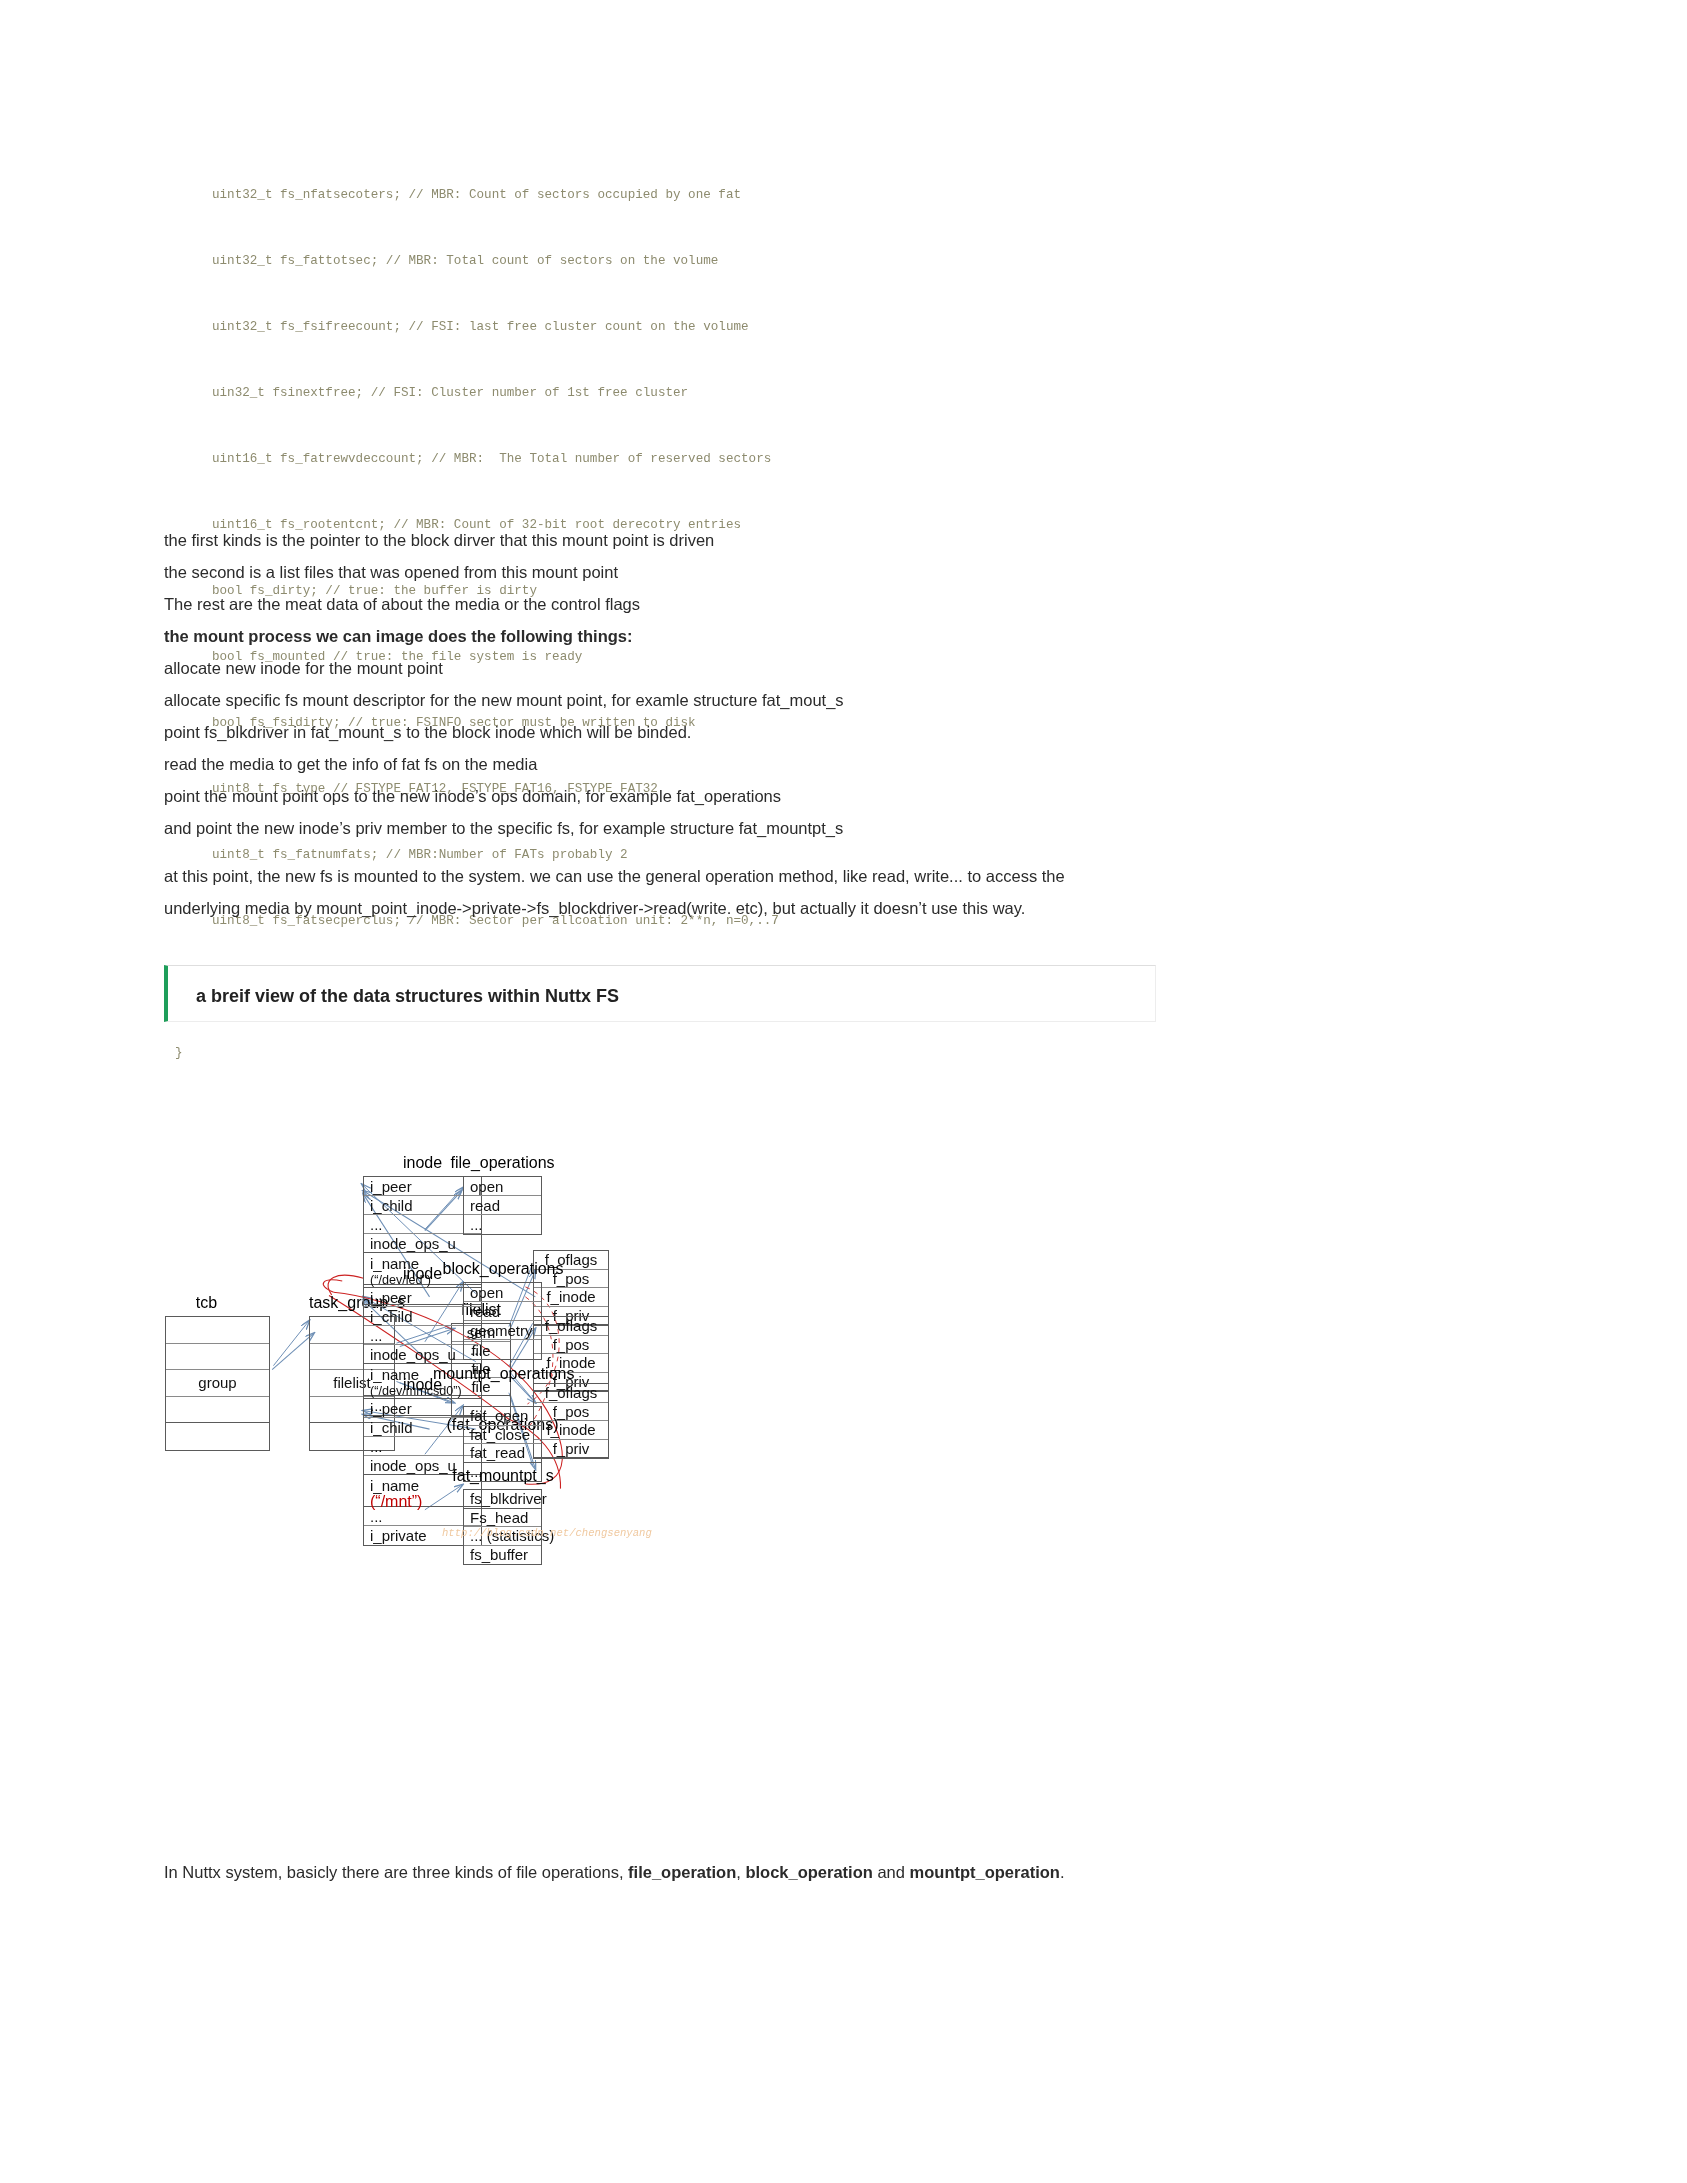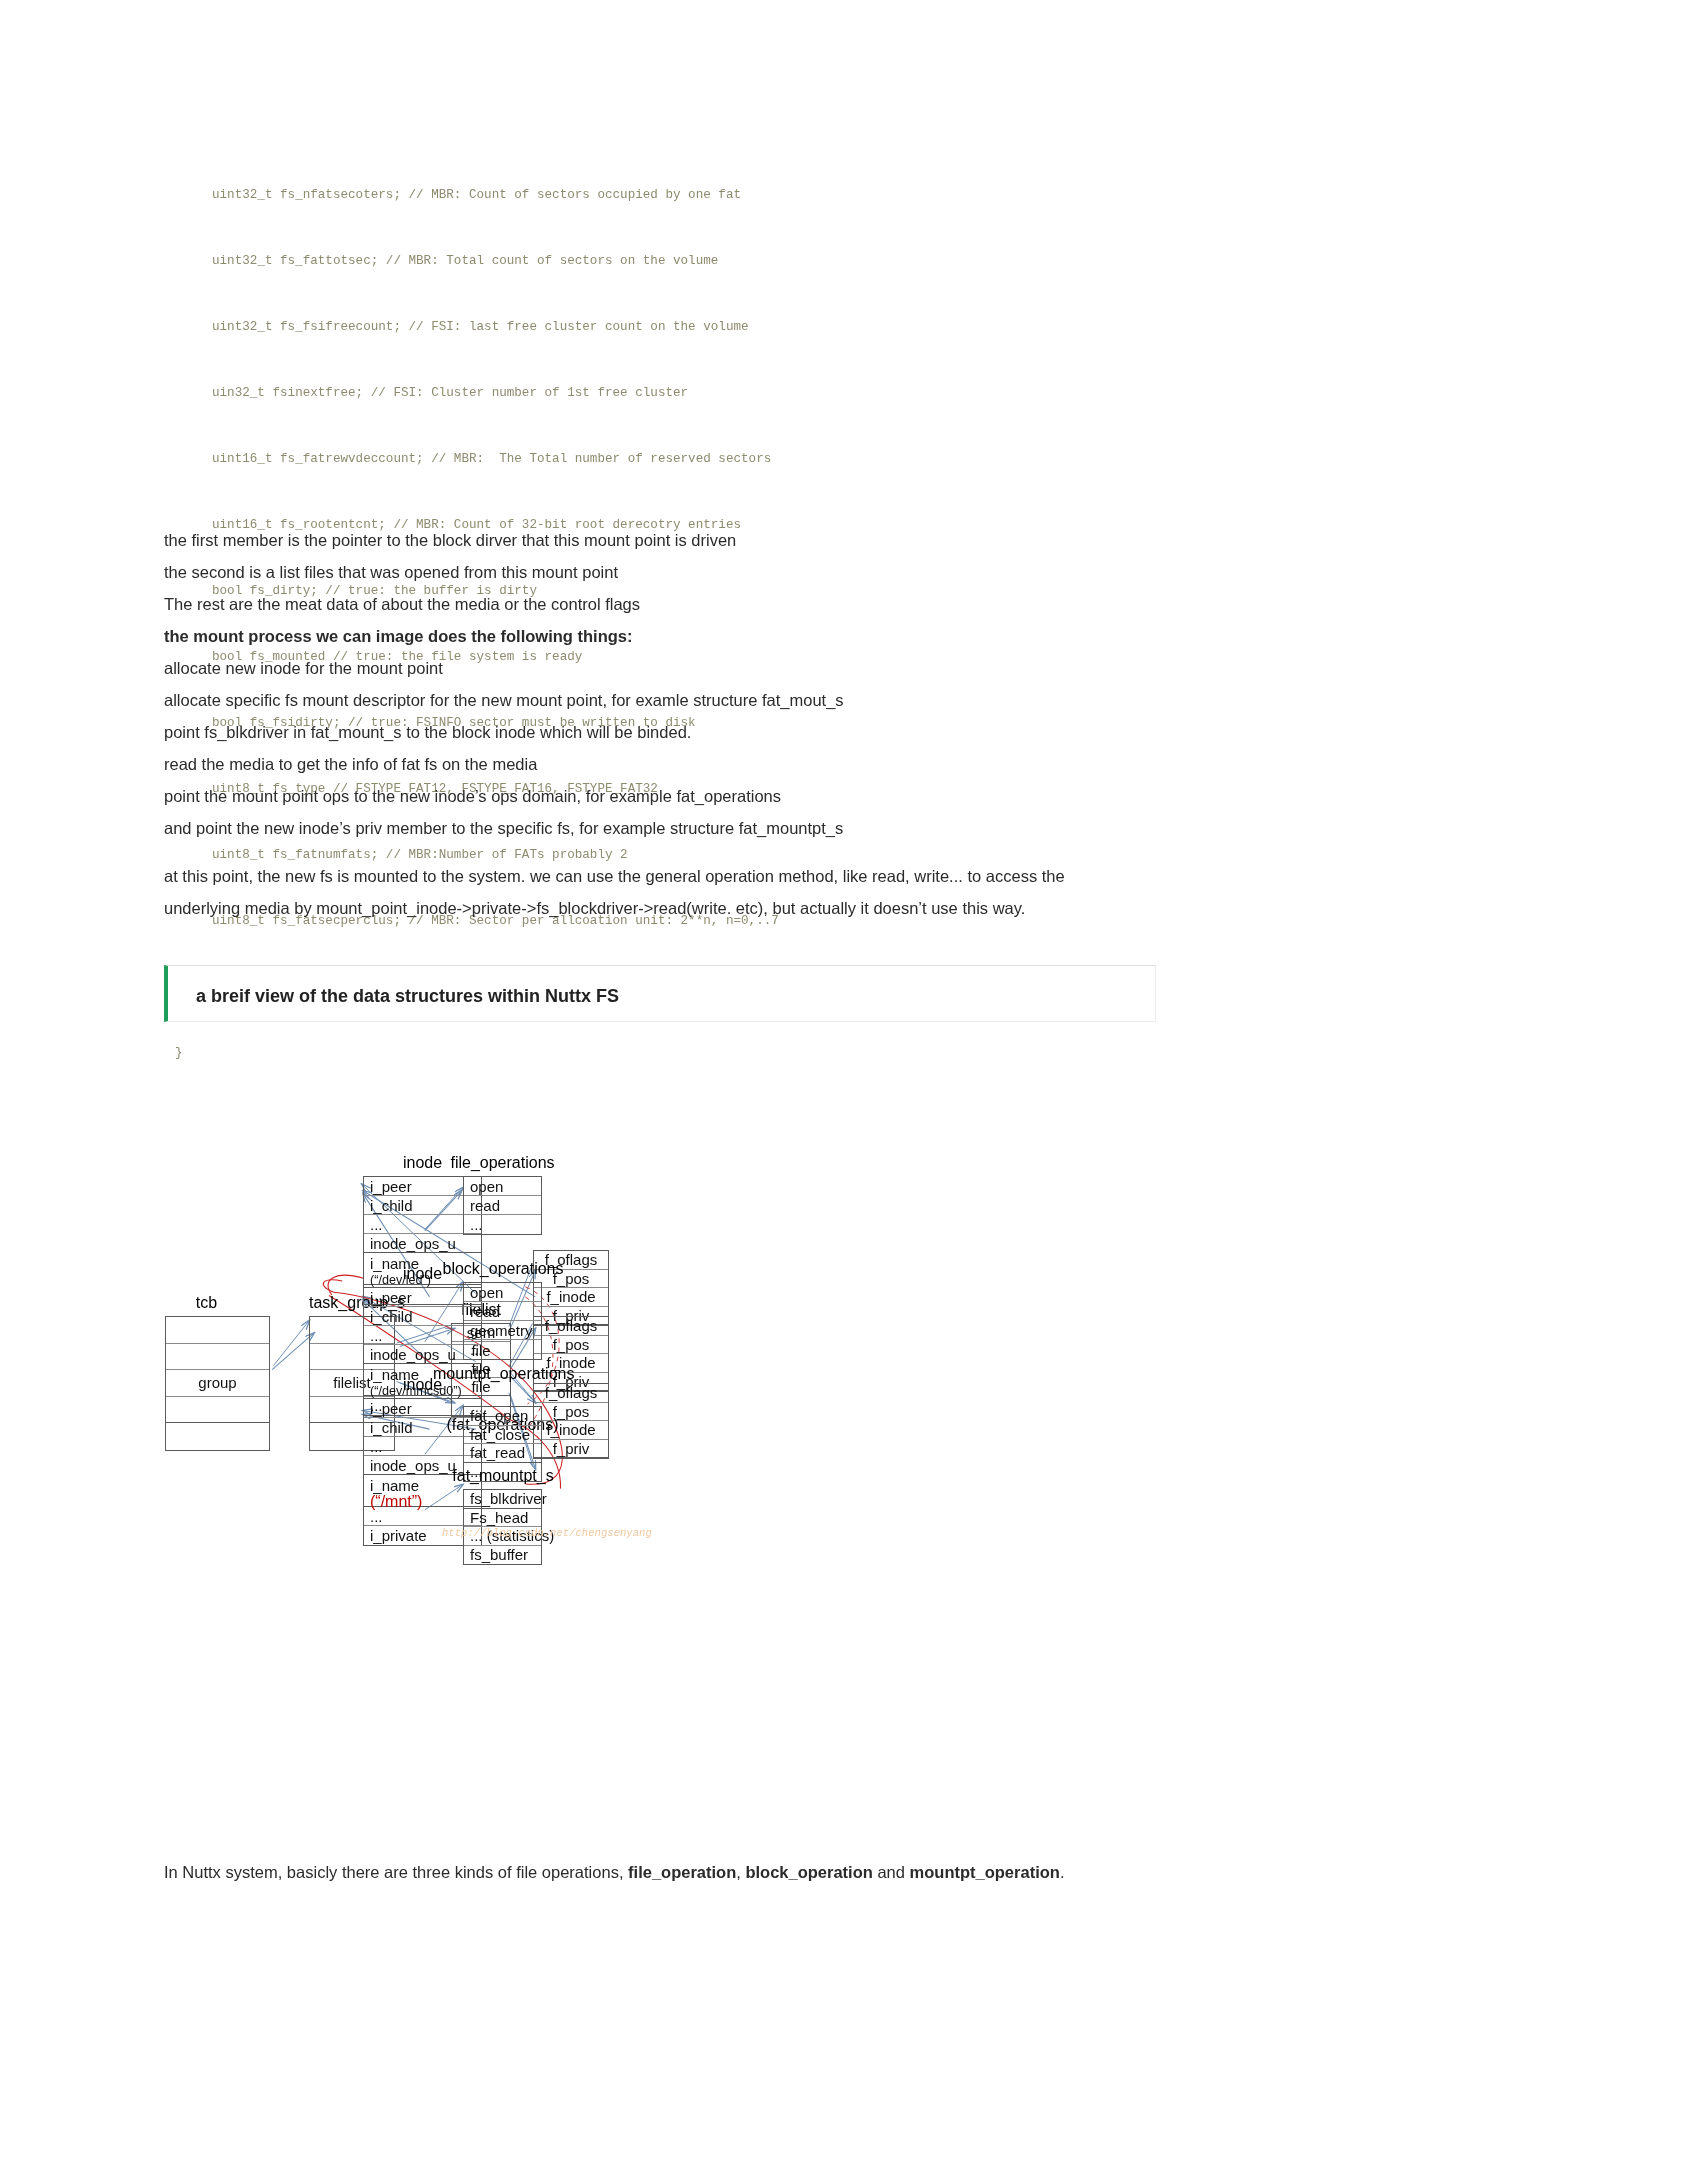--- a/index.html
+++ b/index.html
@@ -87,21 +87,21 @@
     <span class="ln">bool fs_mounted // true: the file system is ready</span>
     <span class="ln">bool fs_fsidirty; // true: FSINFO sector must be written to disk</span>
     <span class="ln">uint8_t fs_type // FSTYPE_FAT12, FSTYPE_FAT16, FSTYPE_FAT32</span>
     <span class="ln">uint8_t fs_fatnumfats; // MBR:Number of FATs probably 2</span>
     <span class="ln">uint8_t fs_fatsecperclus; // MBR: Sector per allcoation unit: 2**n, n=0,..7</span>
     <span class="ln">uint8_t *fs_buffer; // this is the allcoated buffer to hold one sector from the device</span>
     <span class="brace">}</span>
   </div>
 
   <div class="lines" style="top:524px;">
-    <span class="l">the first member is the pointer to the block dirver that this mount point is driven</span>
+    <span class="l">the first kinds is the pointer to the block dirver that this mount point is driven</span>
     <span class="l">the second is a list files that was opened from this mount point</span>
     <span class="l">The rest are the meat data of about the media or the control flags</span>
     <span class="l b">the mount process we can image does the following things:</span>
     <span class="l">allocate new inode for the mount point</span>
     <span class="l">allocate specific fs mount descriptor for the new mount point, for examle structure fat_mout_s</span>
     <span class="l">point fs_blkdriver in fat_mount_s to the block inode which will be binded.</span>
     <span class="l">read the media to get the info of fat fs on the media</span>
     <span class="l">point the mount point ops to the new inode’s ops domain, for example fat_operations</span>
     <span class="l">and point the new inode’s priv member to the specific fs, for example structure fat_mountpt_s</span>
   </div>

